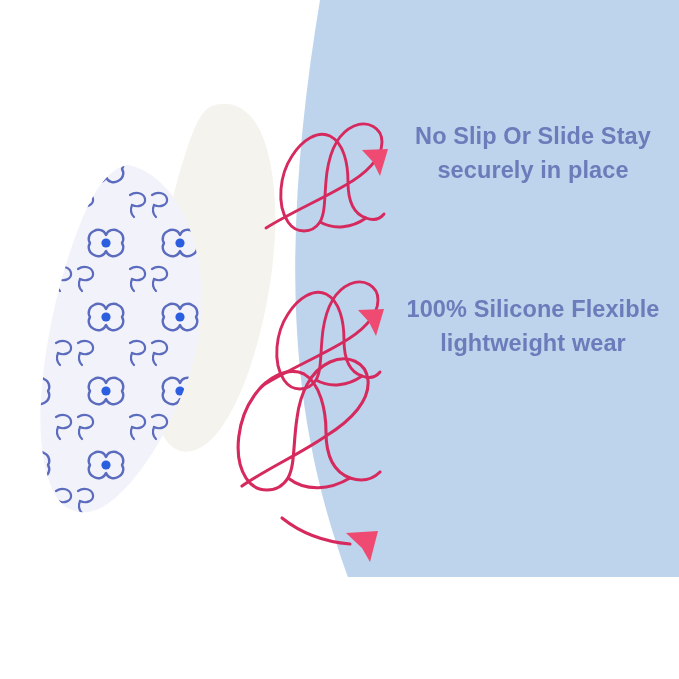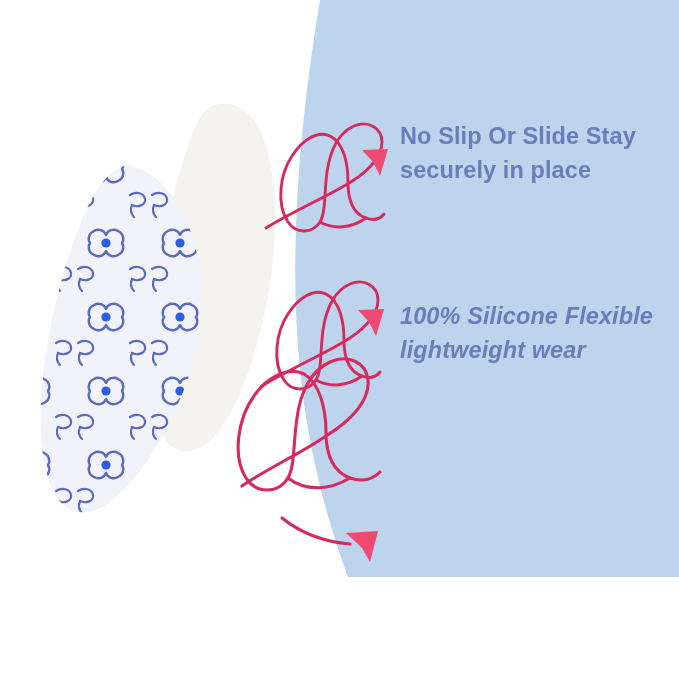--- a/index.html
+++ b/index.html
@@ -7,40 +7,41 @@
     padding: 0;
     background: #ffffff;
   }
   #stage {
     position: relative;
     width: 679px;
     height: 577px;
     overflow: hidden;
     background: #fef9c3;
     font-family: "Liberation Sans", sans-serif;
+    text-align: center;
   }
   #bg-svg, #art-svg {
     position: absolute;
     left: 0;
     top: 0;
     width: 679px;
     height: 679px;
   }
   .feature-block {
     position: absolute;
     color: #6a7cba;
     font-family: "Liberation Sans", sans-serif;
     font-weight: bold;
     font-size: 23.5px;
     line-height: 1.45;
     letter-spacing: 0.1px;
     white-space: pre-line;
   }
   #feature-text-0 { left: 400px; top: 119px; width: 266px; }
-  #feature-text-1 { left: 400px; top: 299px; width: 266px; font-style: italic; }
+  #feature-text-1 { left: 400px; top: 292px; width: 266px; }
   #feature-text-2 { left: 400px; top: 461px; width: 272px; }
 </style>
 </head>
 <body>
 
 <div id="stage">
 
   <svg id="bg-svg" viewBox="0 0 679 679">
     <rect x="0" y="0" width="679" height="679" fill="#ffffff"></rect>
     <path d="M 320 0 C 300 120, 288 250, 300 370 C 312 490, 348 590, 392 679 L 679 679 L 679 0 Z" fill="#bdd4ec"></path>

